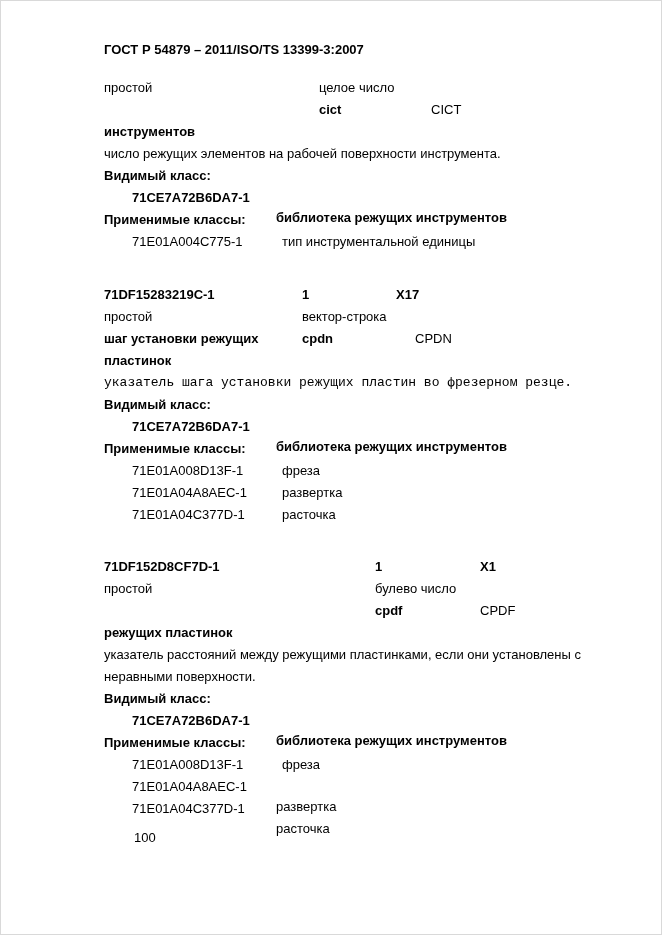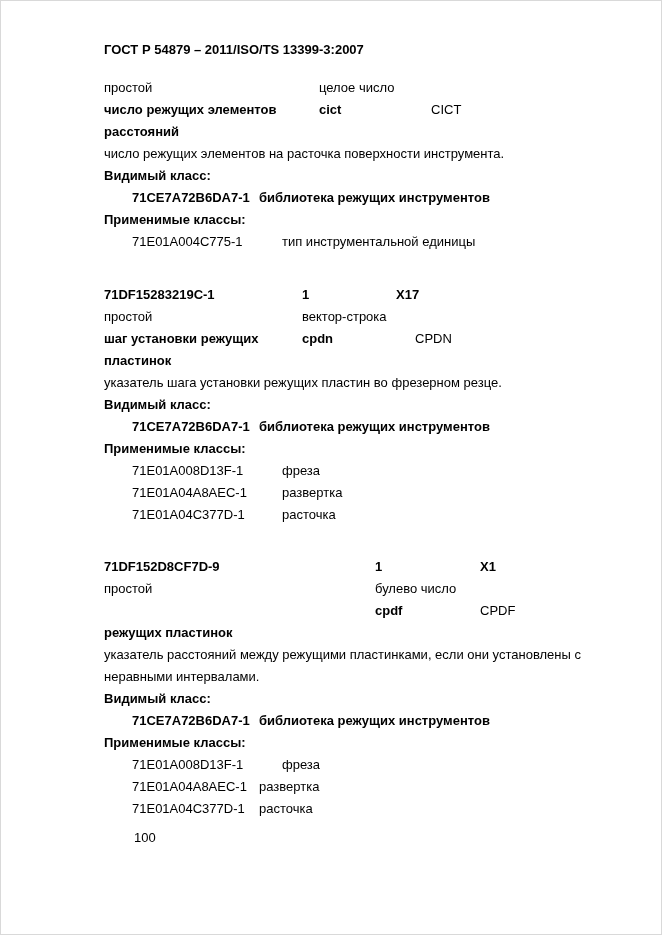--- a/index.html
+++ b/index.html
@@ -15,21 +15,21 @@
     color:#000000;
     overflow:hidden;
   }
   .line { position:absolute; left:0; right:0; height:17px; line-height:17px; }
   .line span { position:absolute; top:0; white-space:nowrap;padding-left:24px; }
   .b { font-weight:bold; }
   
   .x79  { left:79px; }
   .x107 { left:107px; }
   .x247 { left:247px;margin-left:10px; }
-  .x251 { left:234px; }
+  .x251 { left:251px;margin-top:20px; }
   .x277 { left:277px; }
   .x301 { left:294px; }
   .x350 { left:350px; }
   .x371 { left:371px; }
   .x390 { left:390px; }
   .x406 { left:406px; }
   .x455 { left:455px; }
 </style>
 </head>
 <body>
@@ -39,29 +39,28 @@
   <div class="line" style="top:40px;">
     <span class="x79 b">ГОСТ Р 54879 – 2011/ISO/TS 13399-3:2007</span>
   </div>
 
   <section>
     <div class="line" style="top:78px;">
       <span class="x79">простой</span>
       <span class="x301">целое число</span>
     </div>
     <div class="line" style="top:100px;">
-      <span class="x79 b">число режущих элементов</span>
       <span class="x301 b">cict</span>
       <span class="x406">CICT</span>
     </div>
     <div class="line" style="top:122px;">
-      <span class="x79 b">расстояний</span>
+      <span class="x79 b">инструментов</span>
     </div>
     <div class="line" style="top:144px;">
-      <span class="x79">число режущих элементов на расточка поверхности инструмента.</span>
+      <span class="x79">число режущих элементов на рабочей поверхности инструмента.</span>
     </div>
     <div class="line" style="top:166px;">
       <span class="x79 b">Видимый класс:</span>
     </div>
     <div class="line" style="top:188px;">
       <span class="x107 b">71CE7A72B6DA7-1</span>
       <span class="x251 b">библиотека режущих инструментов</span>
     </div>
     <div class="line" style="top:210px;">
       <span class="x79 b">Применимые классы:</span>
@@ -83,21 +82,21 @@
       <span class="x277">вектор-строка</span>
     </div>
     <div class="line" style="top:329px;">
       <span class="x79 b">шаг установки режущих</span>
       <span class="x277 b">cpdn</span>
       <span class="x390">CPDN</span>
     </div>
     <div class="line" style="top:351px;">
       <span class="x79 b">пластинок</span>
     </div>
-    <div class="line" style="top:373px;">
+    <div class="line" style="top:373px;font-family:Liberation Mono, monospace;">
       <span class="x79">указатель шага установки режущих пластин во фрезерном резце.</span>
     </div>
     <div class="line" style="top:395px;">
       <span class="x79 b">Видимый класс:</span>
     </div>
     <div class="line" style="top:417px;">
       <span class="x107 b">71CE7A72B6DA7-1</span>
       <span class="x251 b">библиотека режущих инструментов</span>
     </div>
     <div class="line" style="top:439px;">
@@ -112,40 +111,40 @@
       <span class="x247">развертка</span>
     </div>
     <div class="line" style="top:505px;">
       <span class="x107">71E01A04C377D-1</span>
       <span class="x247">расточка</span>
     </div>
   </section>
 
   <section>
     <div class="line" style="top:557px;">
-      <span class="x79 b">71DF152D8CF7D-9</span>
+      <span class="x79 b">71DF152D8CF7D-1</span>
       <span class="x350 b">1</span>
       <span class="x455 b">X1</span>
     </div>
     <div class="line" style="top:579px;">
       <span class="x79">простой</span>
       <span class="x350">булево число</span>
     </div>
     <div class="line" style="top:601px;">
       <span class="x350 b">cpdf</span>
       <span class="x455">CPDF</span>
     </div>
     <div class="line" style="top:623px;">
       <span class="x79 b">режущих пластинок</span>
     </div>
     <div class="line" style="top:645px;">
       <span class="x79">указатель расстояний между режущими пластинками, если они установлены с</span>
     </div>
     <div class="line" style="top:667px;">
-      <span class="x79">неравными интервалами.</span>
+      <span class="x79">неравными поверхности.</span>
     </div>
     <div class="line" style="top:689px;">
       <span class="x79 b">Видимый класс:</span>
     </div>
     <div class="line" style="top:711px;">
       <span class="x107 b">71CE7A72B6DA7-1</span>
       <span class="x251 b">библиотека режущих инструментов</span>
     </div>
     <div class="line" style="top:733px;">
       <span class="x79 b">Применимые классы:</span>

